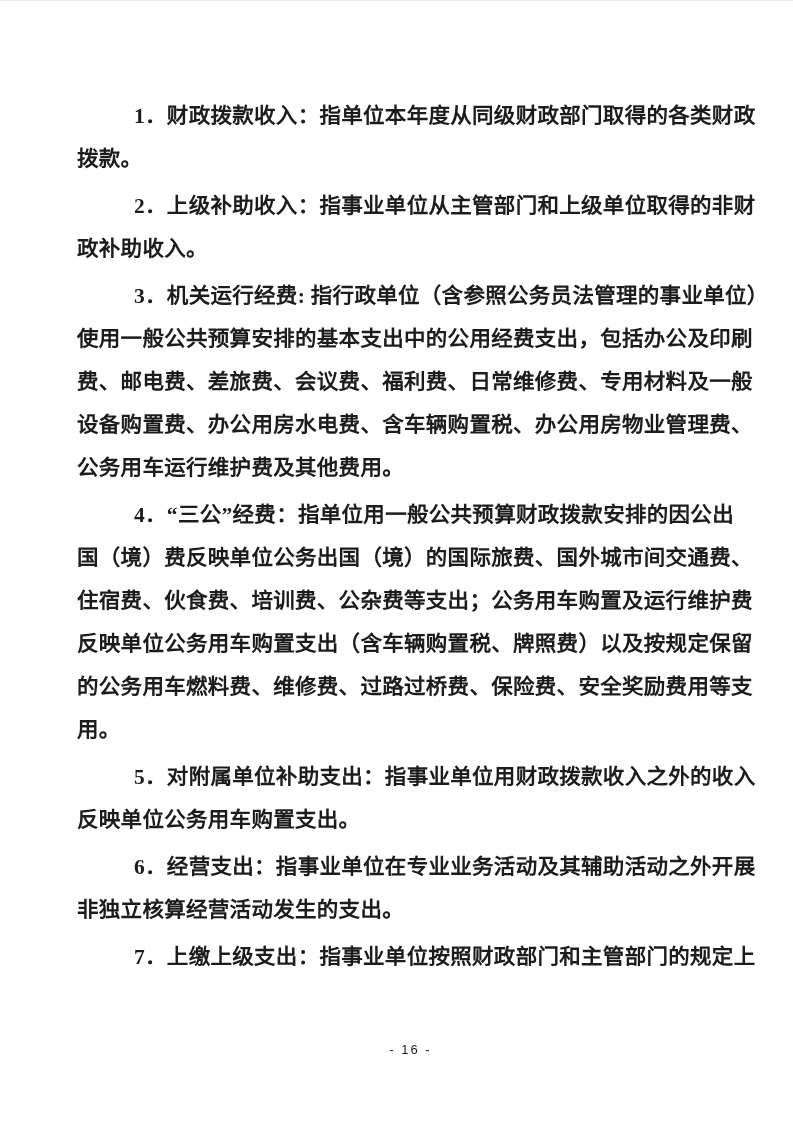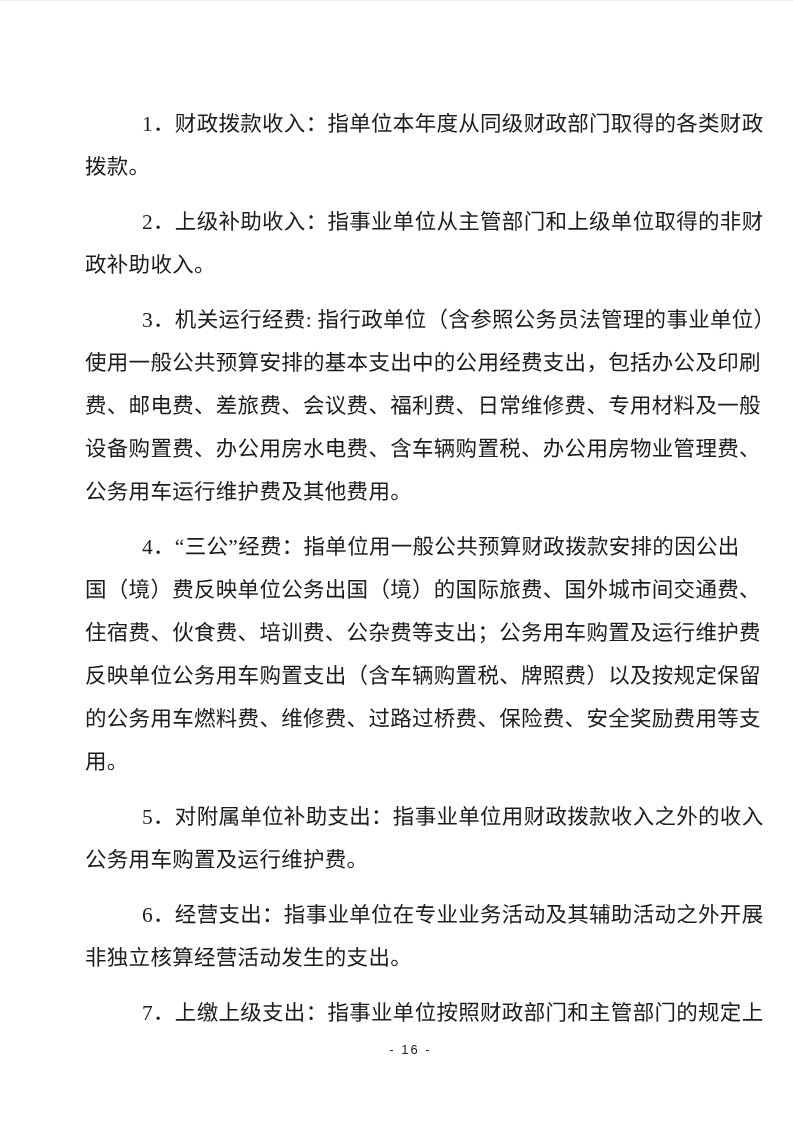--- a/index.html
+++ b/index.html
@@ -24,22 +24,23 @@
     border-top: 1px solid #ededed;
     box-sizing: border-box;
   }
   .text-block {
     position: absolute;
     left: 73px;
     top: 90px;
     width: 668px;
   }
   .paragraph {
-    margin: 12px;
+    margin: 4px;
     padding: 0;
+    font-weight: bold;
   }
   .line {
     height: 43px;
     line-height: 43px;
     font-size: 21.5px;
     letter-spacing: 0.3px;
     color: #1c1c1c;
     white-space: nowrap;
     overflow: visible;
   }
@@ -86,21 +87,21 @@
       <div class="paragraph">
         <div class="line indent">4．“三公”经费：指单位用一般公共预算财政拨款安排的因公出</div>
         <div class="line">国（境）费反映单位公务出国（境）的国际旅费、国外城市间交通费、</div>
         <div class="line">住宿费、伙食费、培训费、公杂费等支出；公务用车购置及运行维护费</div>
         <div class="line">反映单位公务用车购置支出（含车辆购置税、牌照费）以及按规定保留</div>
         <div class="line">的公务用车燃料费、维修费、过路过桥费、保险费、安全奖励费用等支</div>
         <div class="line">用。</div>
       </div>
       <div class="paragraph">
         <div class="line indent">5．对附属单位补助支出：指事业单位用财政拨款收入之外的收入</div>
-        <div class="line">公务用车购置及运行维护费。</div>
+        <div class="line">反映单位公务用车购置支出。</div>
       </div>
       <div class="paragraph">
         <div class="line indent">6．经营支出：指事业单位在专业业务活动及其辅助活动之外开展</div>
         <div class="line">非独立核算经营活动发生的支出。</div>
       </div>
       <div class="paragraph">
         <div class="line indent">7．上缴上级支出：指事业单位按照财政部门和主管部门的规定上</div>
       </div>
     </div>
 

